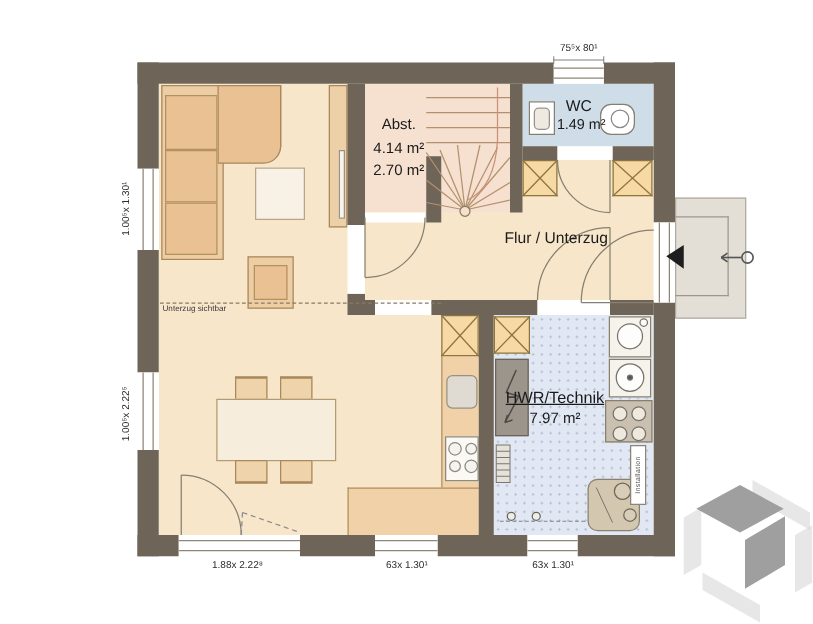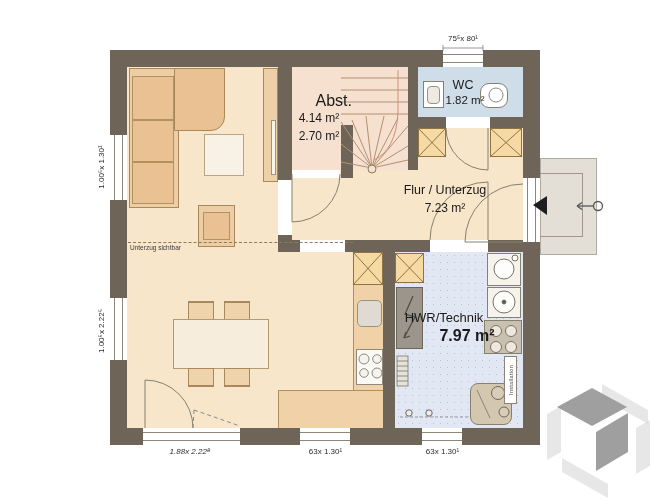--- a/index.html
+++ b/index.html
@@ -216,38 +216,37 @@
       <polygon points="602,384 648,410 648,424 602,398" fill="#cccccc" opacity="0.55"></polygon>
       <polygon points="547,414 561,406 561,452 547,460" fill="#cccccc" opacity="0.55"></polygon>
       <polygon points="562,458 608,484 608,498 562,472" fill="#cccccc" opacity="0.55"></polygon>
       <polygon points="636,428 650,420 650,466 636,474" fill="#cccccc" opacity="0.55"></polygon>
       <polygon points="557,407 592,388 627,407 592,426" fill="#8f8f8f"></polygon>
       <polygon points="596,432 628,413 628,452 596,471" fill="#8f8f8f"></polygon>
     </g>
   </svg>
 
 
-  <div class="lbl" style="left:286px;top:92px;width:66px;font-size:16px;text-align:right;">Abst.</div>
+  <div class="lbl" style="left:286px;top:92px;width:66px;font-size:12px;">Abst.</div>
   <div class="lbl" style="left:286px;top:111px;width:66px;font-size:12px;">4.14 m²</div>
   <div class="lbl" style="left:286px;top:129px;width:66px;font-size:12px;">2.70 m²</div>
 
   <div class="lbl" style="left:446px;top:78px;width:34px;font-size:12.5px;">WC</div>
-  <div class="lbl" style="left:434px;top:94px;width:62px;font-size:11.5px;">1.82 m²</div>
+  <div class="lbl" style="left:434px;top:94px;width:62px;font-size:11.5px;">1.49 m²</div>
 
   <div class="lbl" style="left:380px;top:183px;width:130px;font-size:12.5px;">Flur / Unterzug</div>
-  <div class="lbl" style="left:380px;top:201px;width:130px;font-size:12px;">7.23 m²</div>
-
-  <div class="lbl" style="left:398px;top:310px;width:92px;font-size:13px;">HWR/Technik</div>
-  <div class="lbl" style="left:421px;top:327px;width:92px;font-size:16px;font-weight:bold;">7.97 m²</div>
+
+  <div class="lbl" style="left:398px;top:310px;width:92px;font-size:13px;text-decoration:underline;">HWR/Technik</div>
+  <div class="lbl" style="left:398px;top:327px;width:92px;font-size:12px;">7.97 m²</div>
 
   <div class="note" style="left:130px;top:244px;font-size:6.5px;">Unterzug sichtbar</div>
   <div class="instbox" style="left:504px;top:356px;width:13px;height:48px;">
     <span>Installation</span>
   </div>
 
   <div class="dim" style="left:428px;top:34px;width:70px;">75⁵x 80¹</div>
   <div class="dim rot" style="left:101px;top:167px;">1.00⁵x 1.30¹</div>
   <div class="dim rot" style="left:101px;top:331px;">1.00⁵x 2.22⁵</div>
-  <div class="dim" style="left:155px;top:447px;width:70px;font-style:italic;">1.88x 2.22⁸</div>
+  <div class="dim" style="left:155px;top:447px;width:70px;">1.88x 2.22⁸</div>
   <div class="dim" style="left:293px;top:447px;width:65px;">63x 1.30¹</div>
   <div class="dim" style="left:410px;top:447px;width:65px;">63x 1.30¹</div>
 
 </div>
 
 </body></html>

